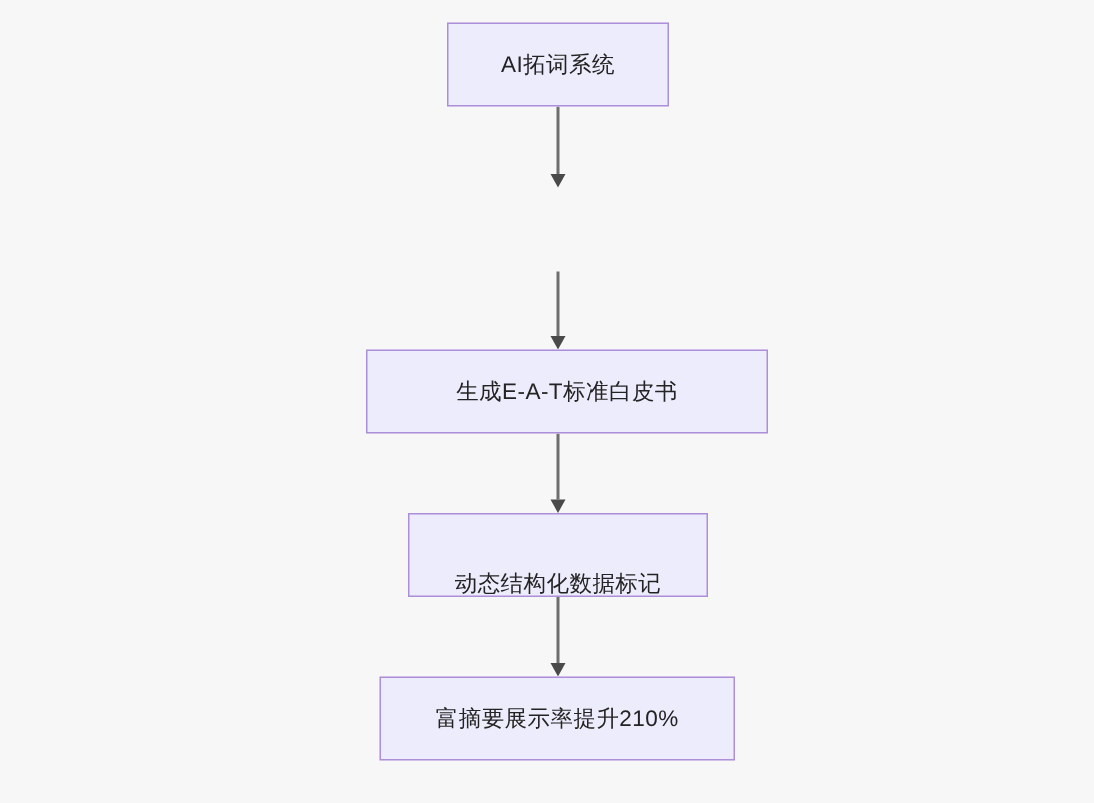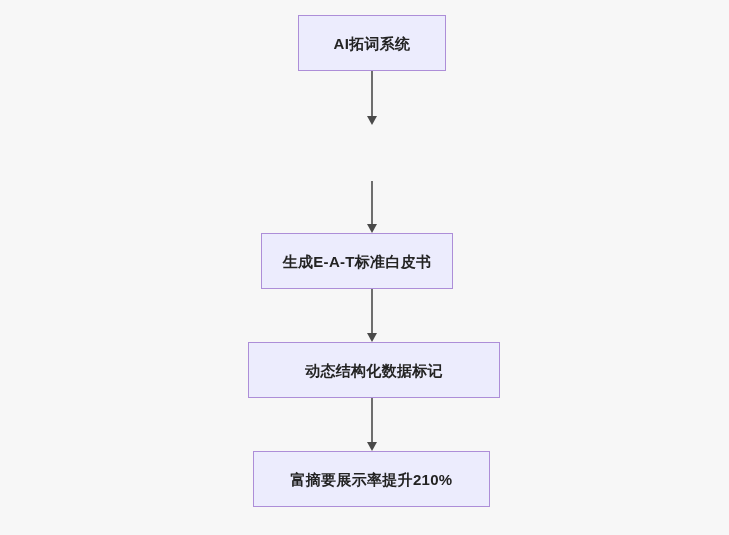--- a/index.html
+++ b/index.html
@@ -23,21 +23,20 @@
     box-sizing: border-box;
     background: #ececfd;
     border: 1.4px solid #ad8ed8;
     display: flex;
     align-items: center;
     justify-content: center;
     color: #232323;
     font-size: 15px;
     letter-spacing: 0.3px;
     white-space: nowrap;
-    font-weight: bold;
   }
   .node-label {
     display: block;
     line-height: 1;
   }
   .edge {
     position: absolute;
     pointer-events: none;
   }
   .edge-line {
@@ -83,25 +82,25 @@
   <div class="edge" style="left:362px; top:398px; width:20px; height:53px;">
     <div class="edge-line" style="height:44px;"></div>
     <div class="edge-head"></div>
   </div>
 
   <div class="node" style="left:298px; top:15px; width:148px; height:56px;">
     <span class="node-label">AI拓词系统</span>
   </div>
 
 
-  <div class="node" style="left:261px; top:233px; width:192px; height:56px;">
+  <div class="node" style="left:244px; top:233px; width:268px; height:56px;">
     <span class="node-label">生成E-A-T标准白皮书</span>
   </div>
 
-  <div class="node" style="left:248px; top:342px; width:252px; height:56px;">
+  <div class="node" style="left:272px; top:342px; width:200px; height:56px;align-items:flex-end;">
     <span class="node-label">动态结构化数据标记</span>
   </div>
 
   <div class="node" style="left:253px; top:451px; width:237px; height:56px;">
     <span class="node-label">富摘要展示率提升210%</span>
   </div>
 
 </div>
 
 </body></html>

